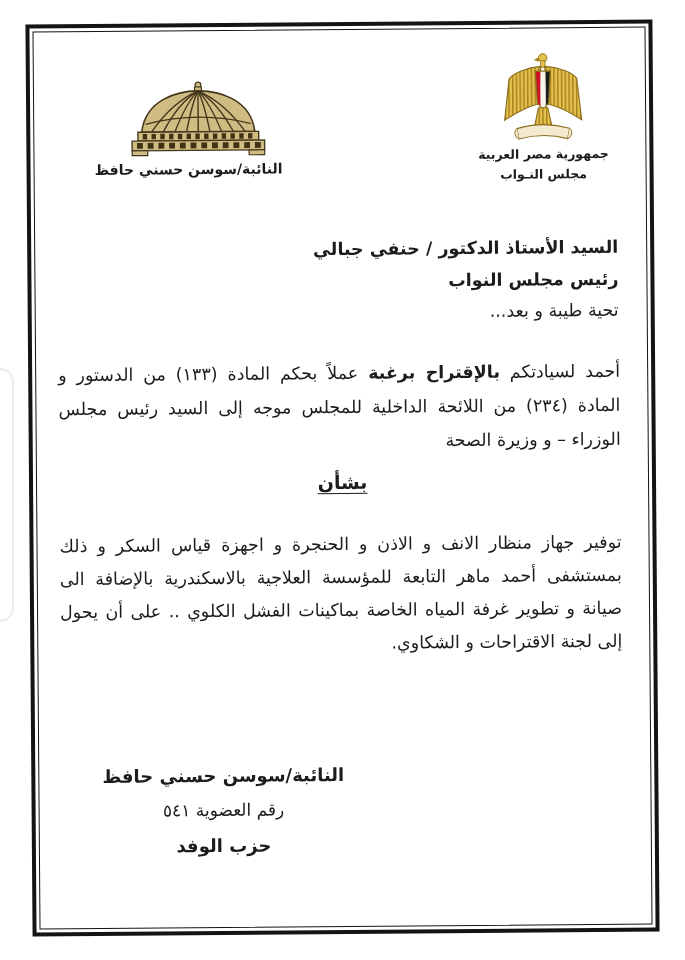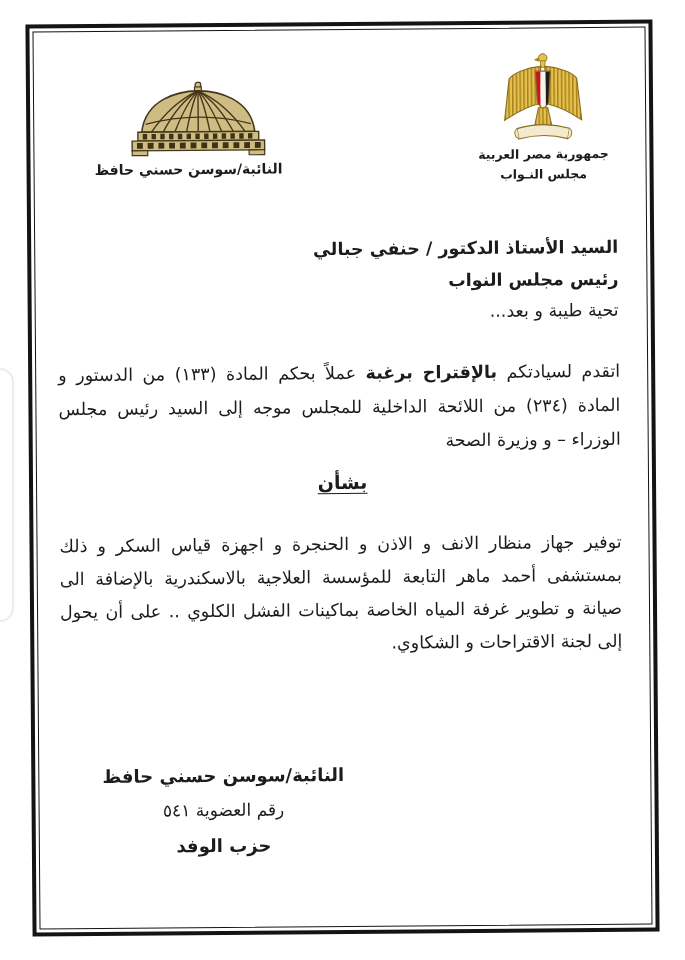--- a/index.html
+++ b/index.html
@@ -144,21 +144,21 @@
     <div class="emblem-caption">جمهورية مصر العربية</div>
     <div class="emblem-caption">مجلس النـواب</div>
   </div>
 
   <div class="greeting">
     <div class="bold">السيد الأستاذ الدكتور / حنفي جبالي</div>
     <div class="bold">رئيس مجلس النواب</div>
     <div>تحية طيبة و بعد...</div>
   </div>
 
-  <p class="intro"><span>اتقدم لسيادتكم </span><span class="bold">بالإقتراح برغبة</span><span> عملاً بحكم المادة (١٣٣) من الدستور و المادة (٢٣٤) من اللائحة الداخلية للمجلس موجه إلى السيد رئيس مجلس الوزراء – و وزيرة الصحة</span></p>
+  <p class="intro"><span>أحمد لسيادتكم </span><span class="bold">بالإقتراح برغبة</span><span> عملاً بحكم المادة (١٣٣) من الدستور و المادة (٢٣٤) من اللائحة الداخلية للمجلس موجه إلى السيد رئيس مجلس الوزراء – و وزيرة الصحة</span></p>
 
   <div class="subject">بشأن</div>
 
   <p class="request">توفير جهاز منظار الانف و الاذن و الحنجرة و اجهزة قياس السكر و ذلك بمستشفى أحمد ماهر التابعة للمؤسسة العلاجية بالاسكندرية بالإضافة الى صيانة و تطوير غرفة المياه الخاصة بماكينات الفشل الكلوي .. على أن يحول إلى لجنة الاقتراحات و الشكاوي.</p>
 
   <div class="signature">
     <div class="name">النائبة/سوسن حسني حافظ</div>
     <div class="membership">رقم العضوية ٥٤١</div>
     <div class="party">حزب الوفد</div>
   </div>

